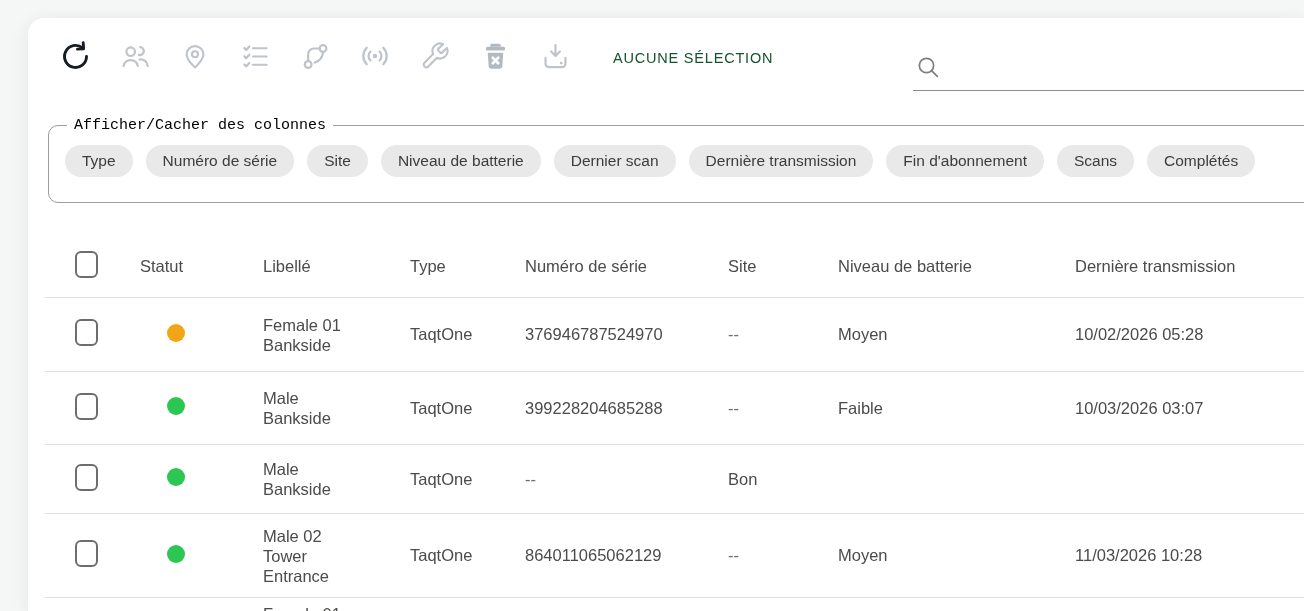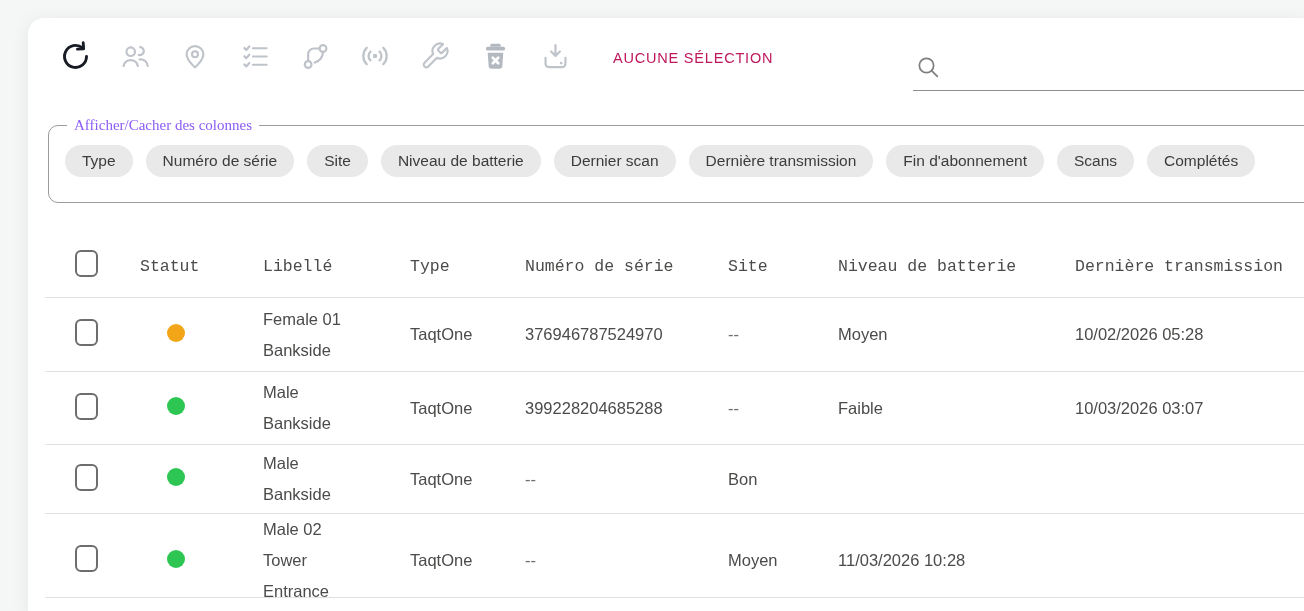--- a/index.html
+++ b/index.html
@@ -11,46 +11,46 @@
   }
   .card{
     position:absolute;left:28px;top:18px;width:1276px;height:593px;
     background:#ffffff;border-radius:16px 0 0 0;
     box-shadow:0 3px 18px rgba(40,50,60,0.08);
   }
   
   .toolbar-icons{position:absolute;left:30px;top:20px;display:flex;align-items:center;gap:26px;}
   .icon-btn{width:34px;height:36px;display:flex;align-items:center;justify-content:center;
     background:none;border:none;padding:0;cursor:pointer;}
-  .selection-label{position:absolute;left:585px;top:32px;font-size:14.5px;letter-spacing:0.8px;color:#be185d;}
+  .selection-label{position:absolute;left:585px;top:32px;font-size:14.5px;letter-spacing:0.8px;color:#14532d;}
   .search{position:absolute;left:885px;right:0;top:32px;height:40px;border-bottom:1px solid #8d8d8d;}
   .search svg{position:absolute;left:2px;top:4px;}
   .search input{position:absolute;left:36px;right:4px;top:4px;bottom:4px;border:none;outline:none;
     background:transparent;font-size:16px;font-family:"Liberation Sans",sans-serif;color:#3c3c3b;}
   
   .filters{position:absolute;left:20px;right:-14px;top:99px;height:86px;box-sizing:border-box;
     border:1.5px solid #9c9c9c;border-radius:10px;margin:0;padding:0 0 0 16px;}
-  .filters legend{font-size:15px;color:#8b5cf6;padding:0 7px;margin-left:2px;
-    font-family:Liberation Serif, serif;}
+  .filters legend{font-size:15px;color:#000000;padding:0 7px;margin-left:2px;
+    font-family:Liberation Mono, monospace;}
   .chips{display:flex;gap:13px;margin-top:11px;}
   .chip{background:#e9e9e9;color:#3c3c3b;border:none;border-radius:17px;padding:6px 17px;
     font-size:15.5px;line-height:20px;white-space:nowrap;cursor:pointer;
     font-family:"Liberation Sans",sans-serif;}
   
   .table{position:absolute;left:17px;top:217px;right:0;}
   .trow{display:grid;grid-template-columns:95px 123px 147px 115px 203px 110px 237px 1fr;
     align-items:center;border-bottom:1px solid #e1e1e1;}
-  .thead{height:62px;font-family:Liberation Mono, monospace;font-size:16.5px;font-weight:500;color:#1c1c1c;}
+  .thead{height:62px;font-family:Liberation Sans, sans-serif;font-size:16.5px;font-weight:500;color:#1c1c1c;}
   .r0{height:73px;} .r1{height:72px;} .r2{height:68px;} .r3{height:83px;} .r4{height:90px;border-bottom:none;}
   .tcell{font-size:16.5px;color:#4b4b4a;}
   .cell-check{padding-left:30px;}
   .checkbox{display:inline-block;width:19px;height:23px;border:2.3px solid #6d6d6d;border-radius:6px;
     background:#fff;cursor:pointer;box-sizing:content-box;}
   .dot{display:inline-block;width:18px;height:18px;border-radius:50%;margin-left:27px;}
-  .cell-label{max-width:100px;line-height:31px;}
+  .cell-label{max-width:100px;line-height:20px;}
   .cell-site{color:#6e6e6e;}
   .r4 .cell-label-wrap{align-self:start;padding-top:6px;}
 </style>
 </head>
 <body>
 
 <div class="card">
 
   <div class="toolbar-icons">
     <button class="icon-btn">
@@ -201,20 +201,21 @@
           <div class="tcell cell-site">--</div>
           <div class="tcell">Bon</div>
         </div>
         <div class="trow r3">
           <div class="tcell cell-check"><span class="checkbox"></span></div>
           <div class="tcell cell-status"><span class="dot" style="background: rgb(45, 198, 83);"></span></div>
           <div class="tcell cell-label-wrap">
             <div class="cell-label">Male 02 Tower Entrance</div>
           </div>
           <div class="tcell">TaqtOne</div>
+          <div class="tcell">864011065062129</div>
           <div class="tcell cell-site">--</div>
           <div class="tcell">Moyen</div>
           <div class="tcell">11/03/2026 10:28</div>
         </div>
         <div class="trow r4">
           <div class="tcell cell-check"></div>
           <div class="tcell cell-status"></div>
           <div class="tcell cell-label-wrap">
             <div class="cell-label">Female 01</div>
           </div>

